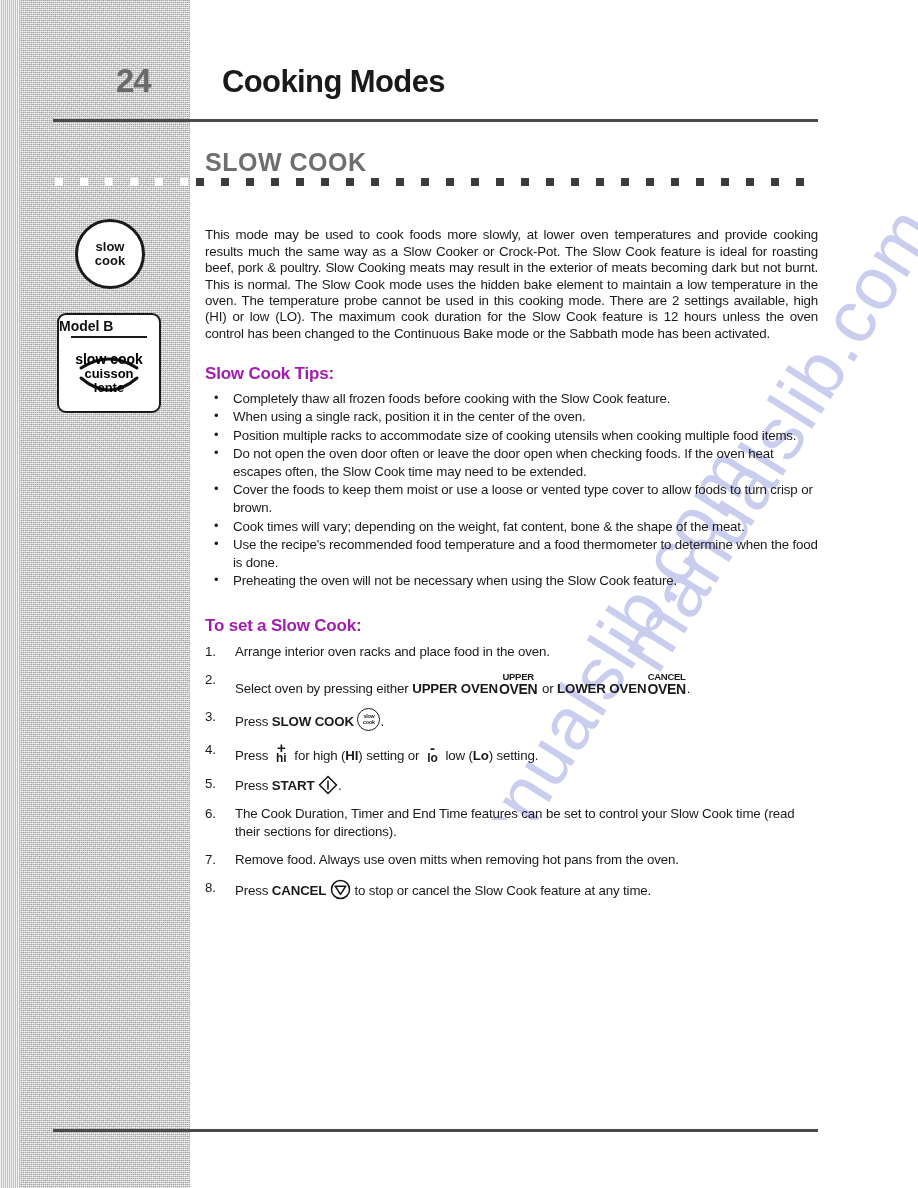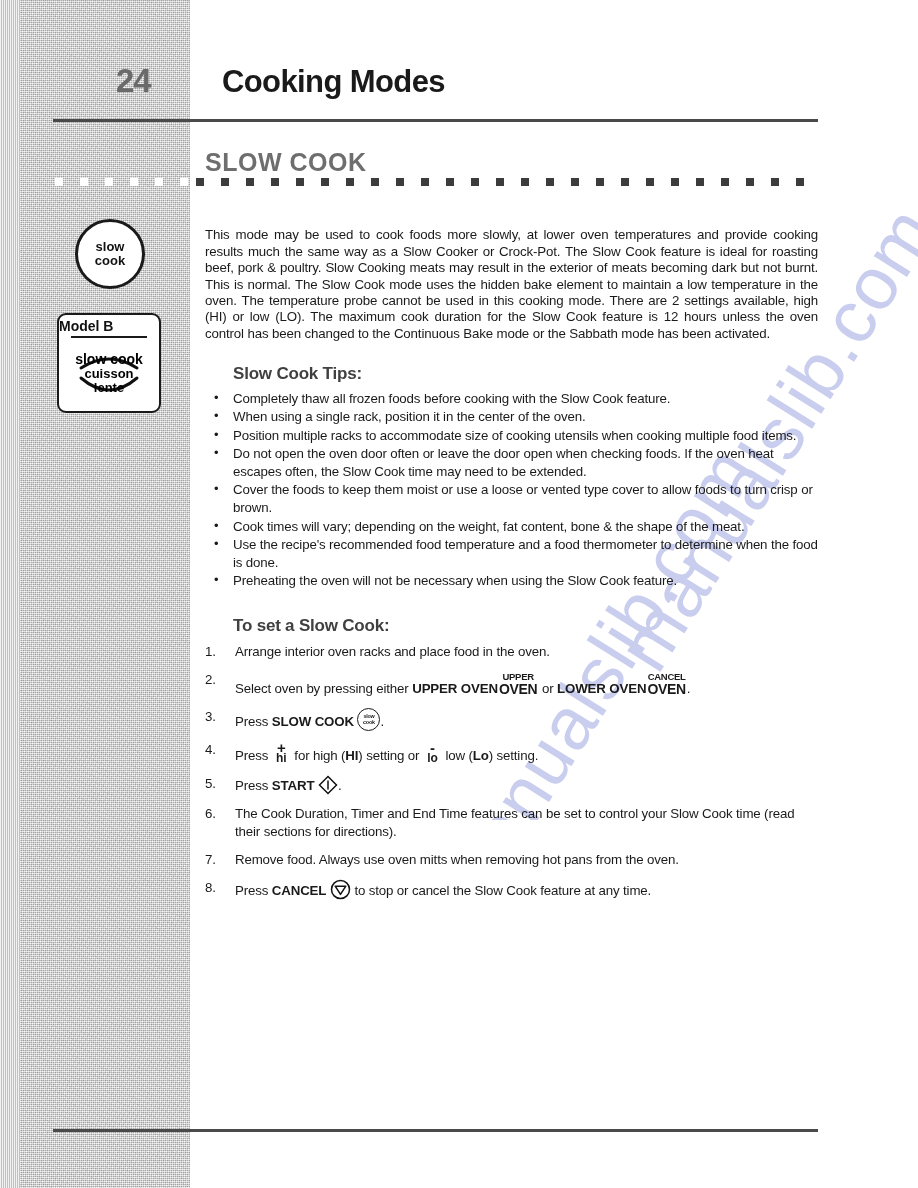--- a/index.html
+++ b/index.html
@@ -211,23 +211,22 @@
     font-size: 13.3px;
     line-height: 16.4px;
     text-align: justify;
     color: #1a1a1a;
     letter-spacing: -0.15px;
   }
 
   .sub-heading {
     font-size: 17px;
     font-weight: bold;
-    color: #404040;
+    color: #a21caf;
     letter-spacing: -0.2px;
-    margin-left: 28px;
   }
 
   ul.tips {
     list-style: none;
     margin: 6px 0 0 0;
     padding: 0;
   }
   ul.tips li {
     position: relative;
     padding-left: 28px;

